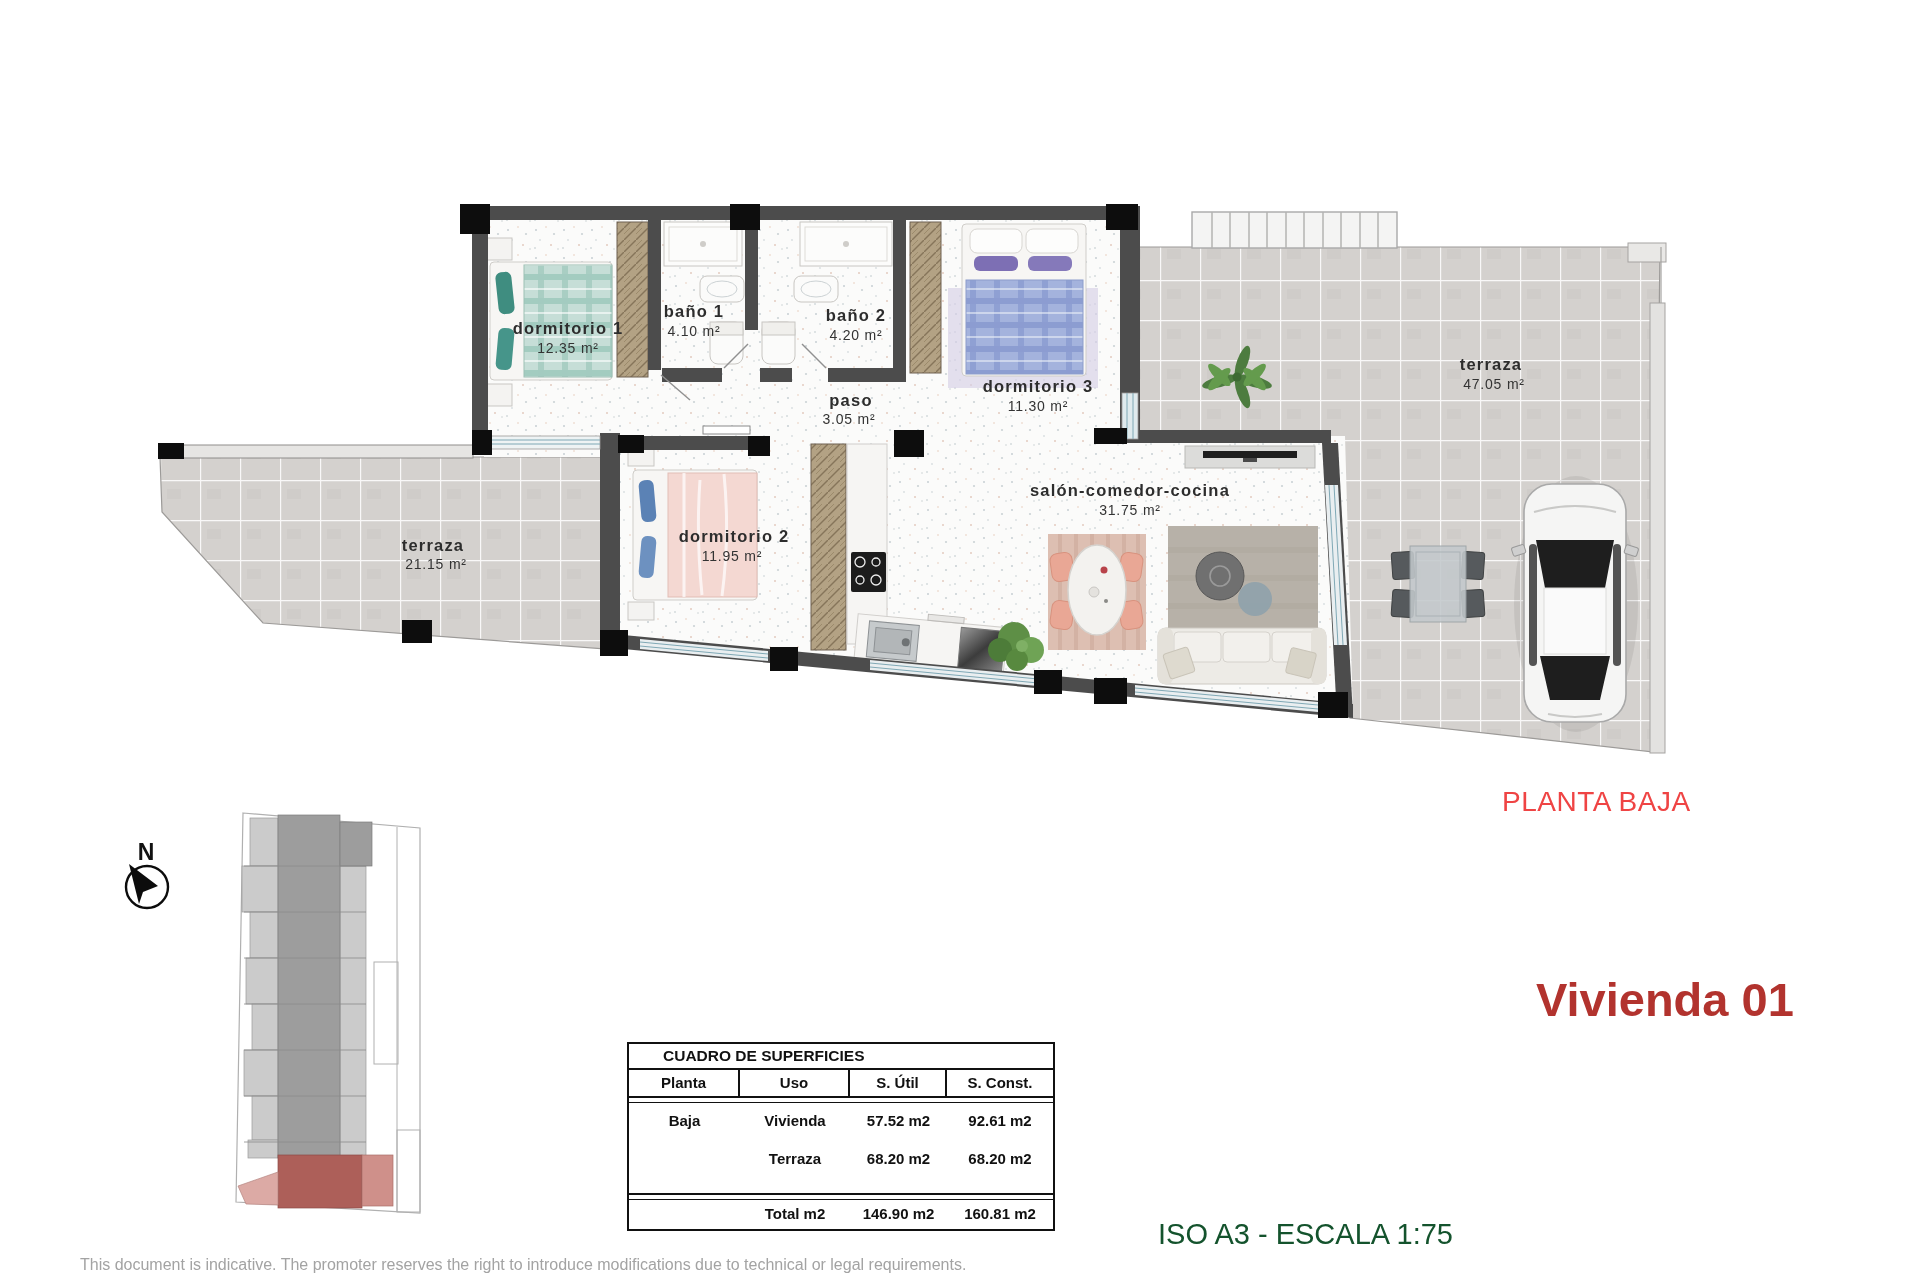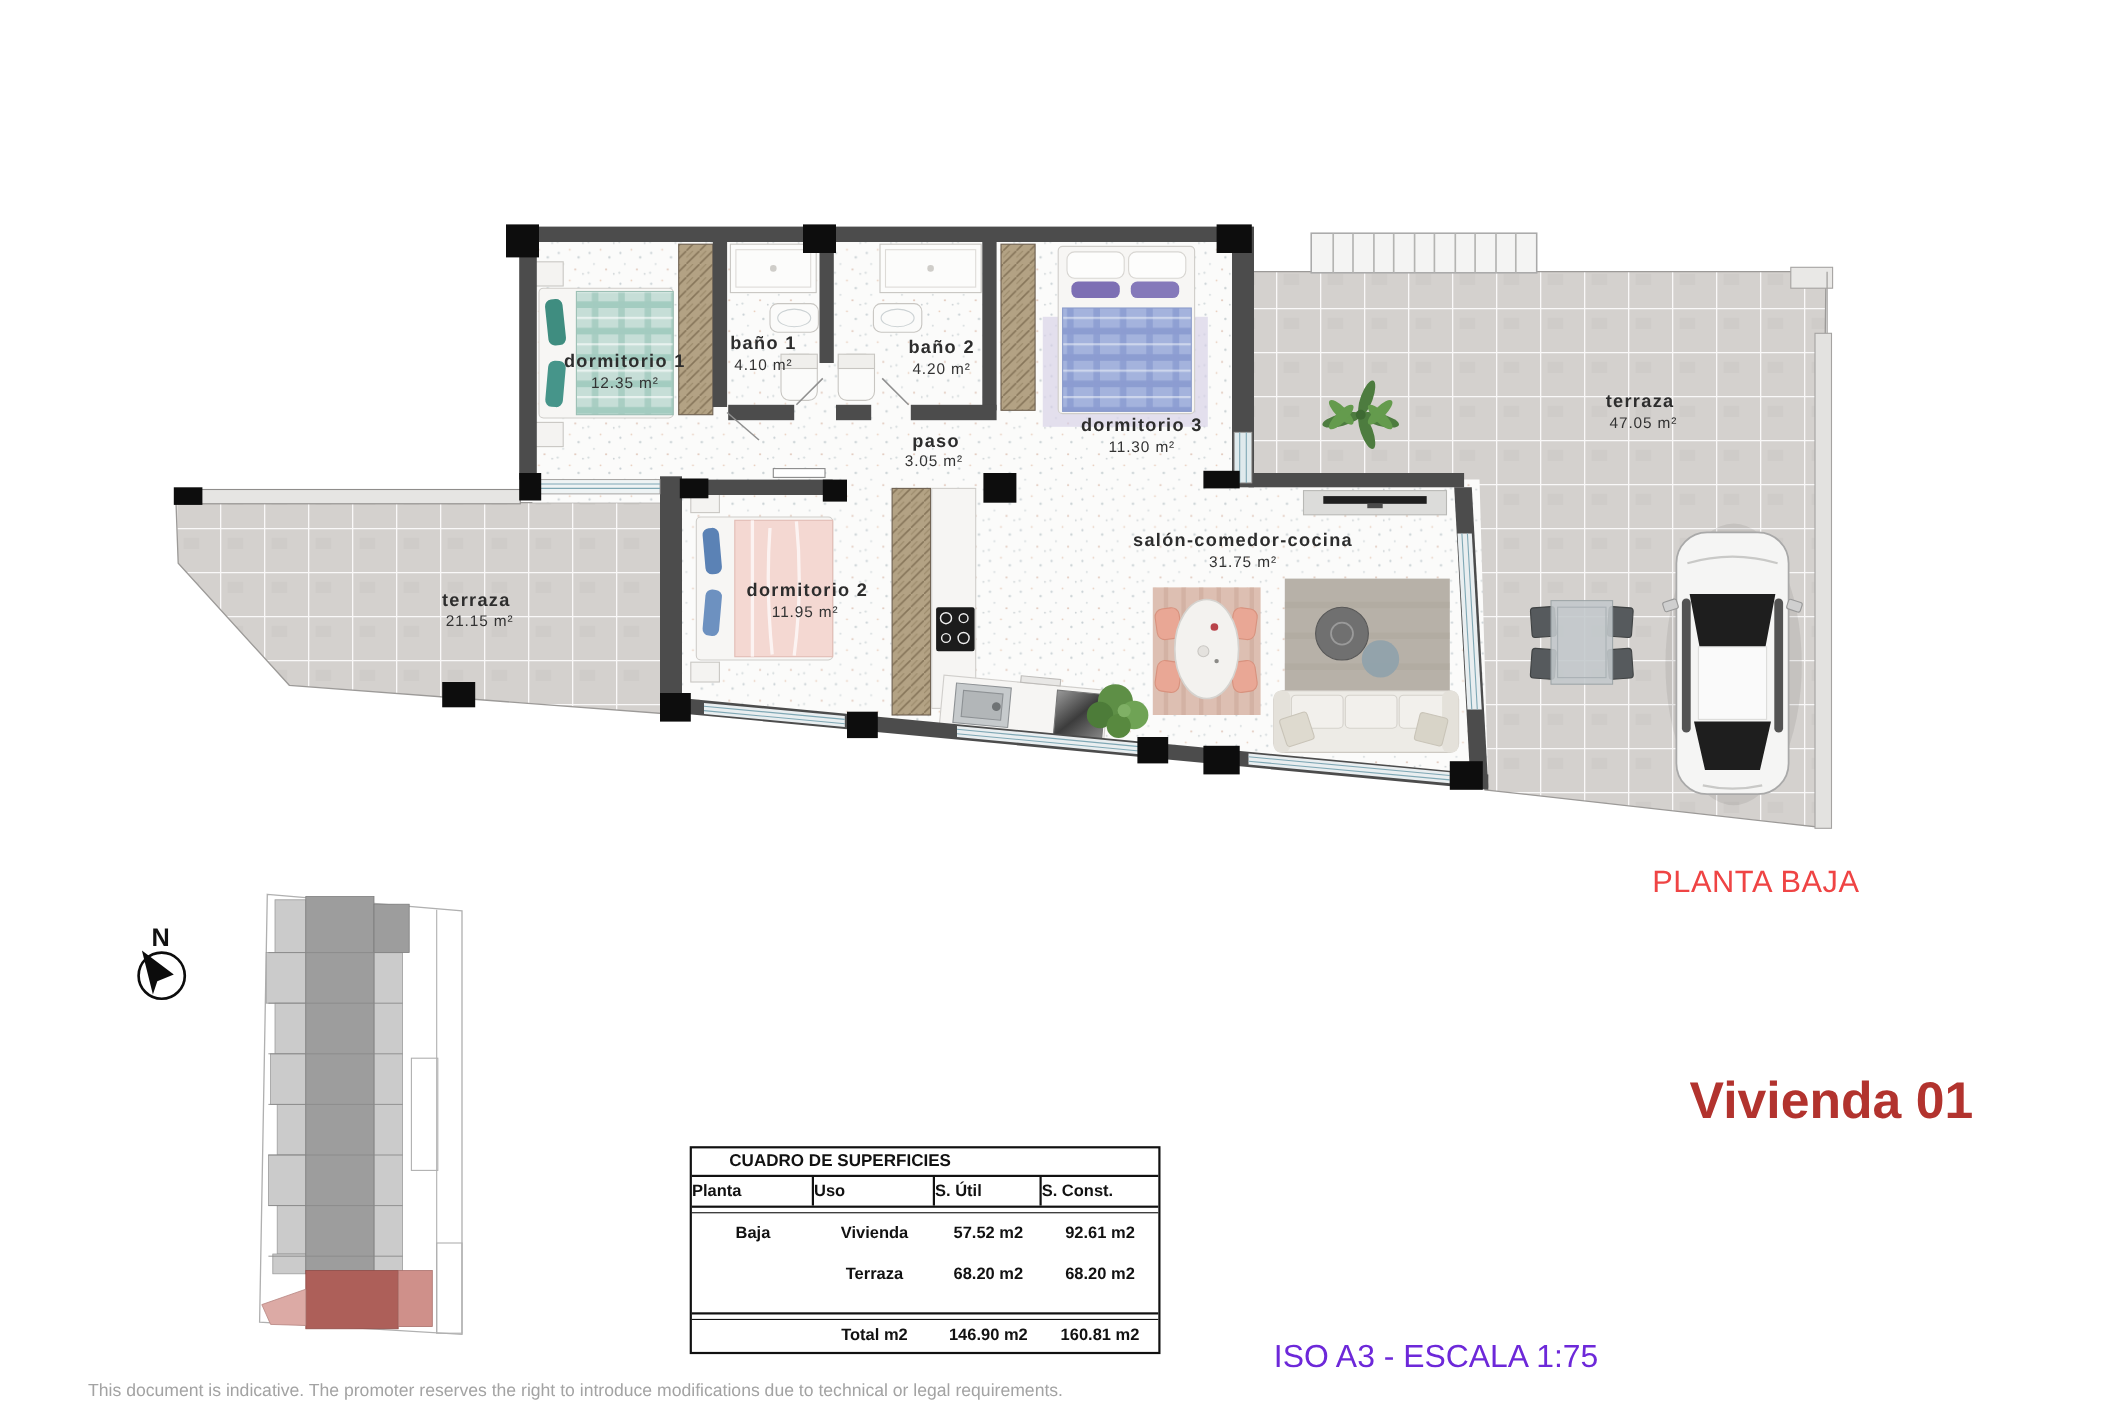--- a/index.html
+++ b/index.html
@@ -5,29 +5,29 @@
   html,body{margin:0;padding:0;background:#fff;}
   #page{position:relative;width:1920px;height:1280px;background:#ffffff;overflow:hidden;
         font-family:"Liberation Sans",sans-serif;}
   #plan-svg{position:absolute;left:0;top:0;}
   .abs{position:absolute;white-space:nowrap;}
   .rlabel{font-family:"Liberation Sans",sans-serif;font-weight:700;font-size:16.5px;fill:#2d2d2d;letter-spacing:1.2px;}
   .rarea{font-family:"Liberation Sans",sans-serif;font-weight:500;font-size:14px;fill:#333;letter-spacing:0.8px;}
   .nlabel{font-family:"Liberation Sans",sans-serif;font-weight:700;font-size:23px;fill:#111;}
   #planta-baja{left:1502px;top:786px;font-size:28px;color:#ef4444;letter-spacing:0.5px;}
   #vivienda{left:1536px;top:972px;font-size:47px;font-weight:600;color:#b2332e;}
-  #iso-scale{left:1158px;top:1218px;font-size:29px;color:#6d28d9;}
+  #iso-scale{left:1158px;top:1218px;font-size:29px;color:#14532d;}
   #footer-es{left:73px;top:1238px;font-size:13.5px;font-weight:700;color:#222;}
   #footer-en{left:80px;top:1256px;font-size:16px;font-weight:400;color:#a3a3a3;}
   
   .stable{position:absolute;left:627px;top:1042px;width:424px;border:2px solid #111;
           background:#fff;color:#111;font-weight:700;font-size:15px;}
   .st-title{border-bottom:2px solid #111;padding:3px 0 3px 34px;font-size:15.5px;}
   .st-head{display:grid;grid-template-columns:111px 110px 97px 1fr;}
-  .st-head span{text-align:left;padding:4px 0 5px;border-right:2px solid #111;}
+  .st-head span{text-align:center;padding:4px 11px 5px;border-right:2px solid #111;}
   .st-head span:last-child{border-right:none;}
   .st-dbl{height:4px;border-top:2px solid #111;border-bottom:1px solid #111;}
   .st-body{display:grid;grid-template-columns:111px 110px 97px 1fr;row-gap:21px;padding:9px 0 26px;}
   .st-body span,.st-total span{text-align:center;}
   .st-total{display:grid;grid-template-columns:111px 110px 97px 1fr;padding:5px 0 7px;}
 </style>
 </head>
 <body>
 
 <div id="page">

